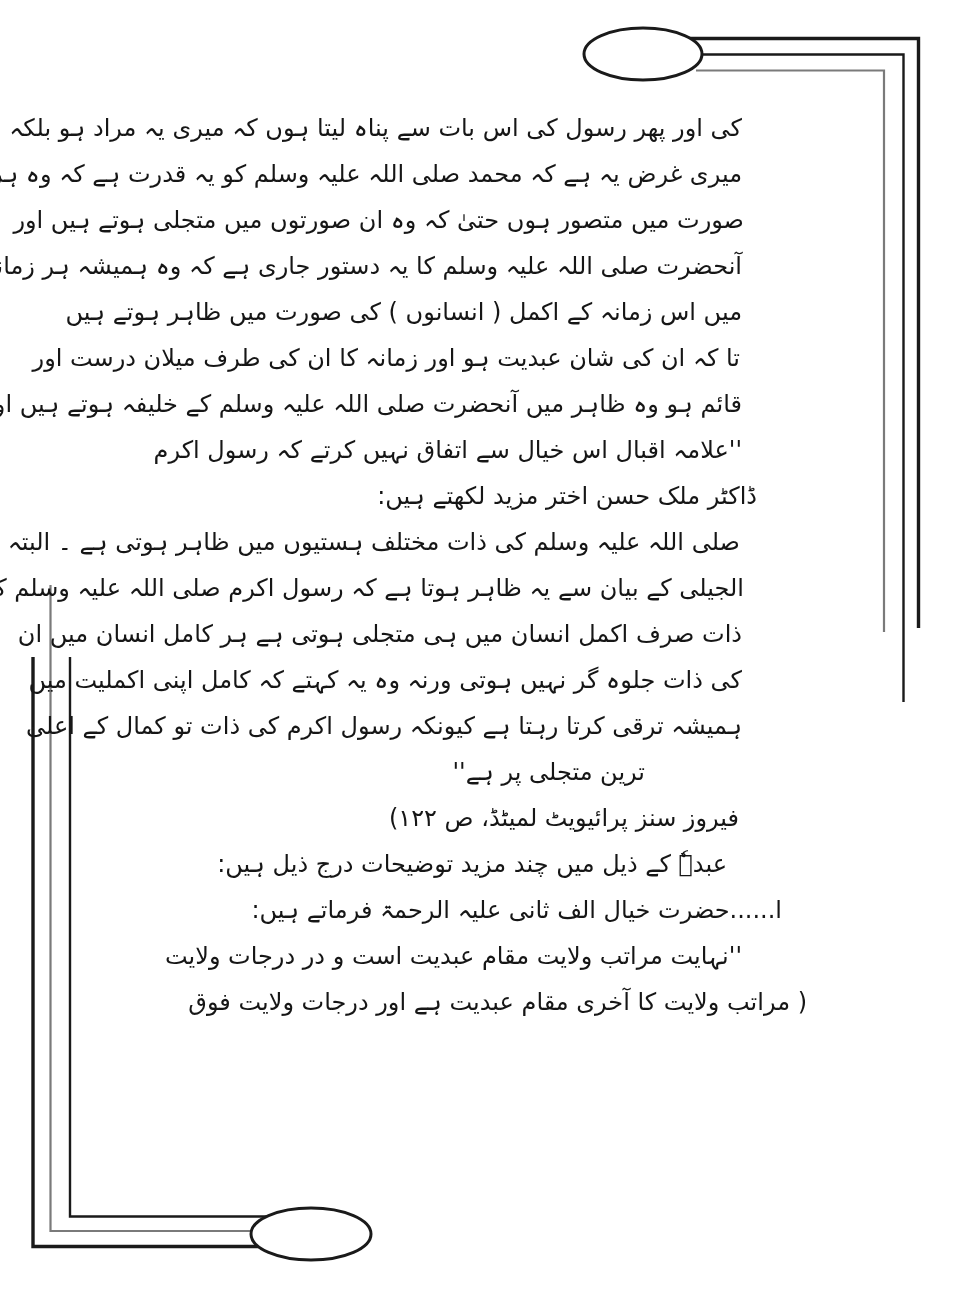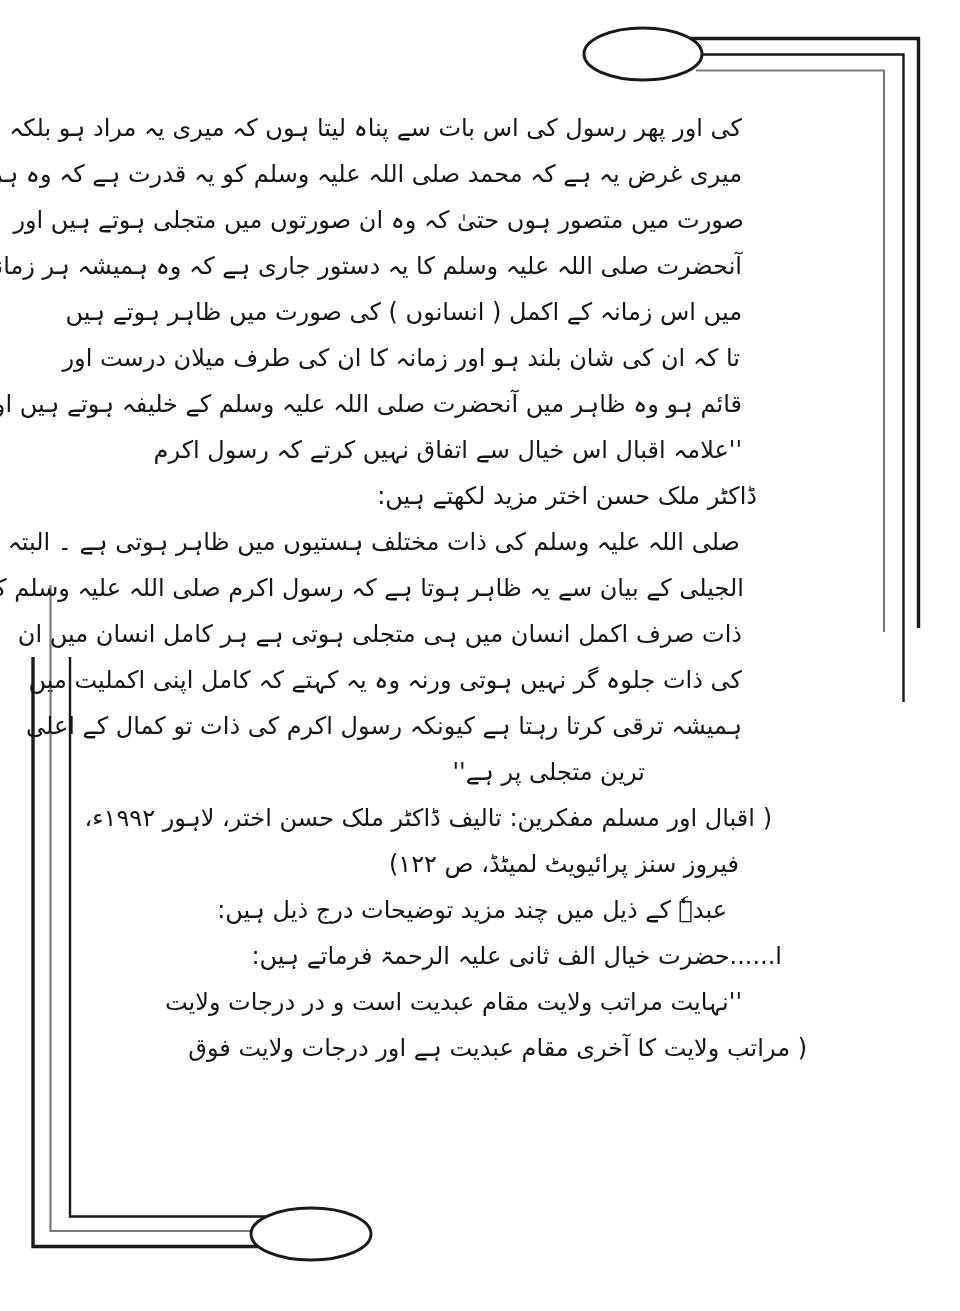--- a/index.html
+++ b/index.html
@@ -53,31 +53,30 @@
     <path d="M 70 657 V 1216.5 H 316" fill="none" stroke="#1a1a1a" stroke-width="2.4"></path>
     <ellipse cx="311" cy="1234" rx="60" ry="26" fill="#ffffff" stroke="#1a1a1a" stroke-width="3"></ellipse>
   </svg>
 
   <main class="text-block">
     <div class="line" style="margin-right:230px">کی اور پھر رسول کی اس بات سے پناہ لیتا ہوں کہ میری یہ مراد ہو بلکہ</div>
     <div class="line" style="margin-right:230px">میری غرض یہ ہے کہ محمد صلی اللہ علیہ وسلم کو یہ قدرت ہے کہ وہ ہر</div>
     <div class="line" style="margin-right:228px">صورت میں متصور ہوں حتیٰ کہ وہ ان صورتوں میں متجلی ہوتے ہیں اور</div>
     <div class="line" style="margin-right:230px">آنحضرت صلی اللہ علیہ وسلم کا یہ دستور جاری ہے کہ وہ ہمیشہ ہر زمانہ</div>
     <div class="line" style="margin-right:230px">میں اس زمانہ کے اکمل ( انسانوں ) کی صورت میں ظاہر ہوتے ہیں</div>
-    <div class="line" style="margin-right:232px">تا کہ ان کی شان بلند ہو اور زمانہ کا ان کی طرف میلان درست اور</div>
+    <div class="line" style="margin-right:232px">تا کہ ان کی شان عبدیت ہو اور زمانہ کا ان کی طرف میلان درست اور</div>
     <div class="line" style="margin-right:230px">قائم ہو وہ ظاہر میں آنحضرت صلی اللہ علیہ وسلم کے خلیفہ ہوتے ہیں اور</div>
     <div class="line" style="margin-right:230px">''علامہ اقبال اس خیال سے اتفاق نہیں کرتے کہ رسول اکرم</div>
     <div class="line" style="margin-right:215px">ڈاکٹر ملک حسن اختر مزید لکھتے ہیں:</div>
     <div class="line" style="margin-right:232px">صلی اللہ علیہ وسلم کی ذات مختلف ہستیوں میں ظاہر ہوتی ہے ۔ البتہ</div>
     <div class="line" style="margin-right:228px">الجیلی کے بیان سے یہ ظاہر ہوتا ہے کہ رسول اکرم صلی اللہ علیہ وسلم کی</div>
     <div class="line" style="margin-right:230px">ذات صرف اکمل انسان میں ہی متجلی ہوتی ہے ہر کامل انسان میں ان</div>
     <div class="line" style="margin-right:230px">کی ذات جلوہ گر نہیں ہوتی ورنہ وہ یہ کہتے کہ کامل اپنی اکملیت میں</div>
     <div class="line" style="margin-right:230px">ہمیشہ ترقی کرتا رہتا ہے کیونکہ رسول اکرم کی ذات تو کمال کے اعلیٰ</div>
     <div class="line" style="margin-right:327px">ترین متجلی پر ہے''</div>
-    <div class="line" style="margin-right:200px">( اقبال اور مسلم مفکرین: تالیف ڈاکٹر ملک حسن اختر، لاہور ۱۹۹۲ء،</div>
     <div class="line" style="margin-right:233px">فیروز سنز پرائیویٹ لمیٹڈ، ص ۱۲۲)</div>
     <div class="line" style="margin-right:245px">عبدہٗ کے ذیل میں چند مزید توضیحات درج ذیل ہیں:</div>
     <div class="line" style="margin-right:190px">ا......حضرت خیال الف ثانی علیہ الرحمۃ فرماتے ہیں:</div>
     <div class="line" style="margin-right:230px">''نہایت مراتب ولایت مقام عبدیت است و در درجات ولایت</div>
     <div class="line" style="margin-right:165px">( مراتب ولایت کا آخری مقام عبدیت ہے اور درجات ولایت فوق</div>
   </main>
 
 </div>
 
 </body></html>

